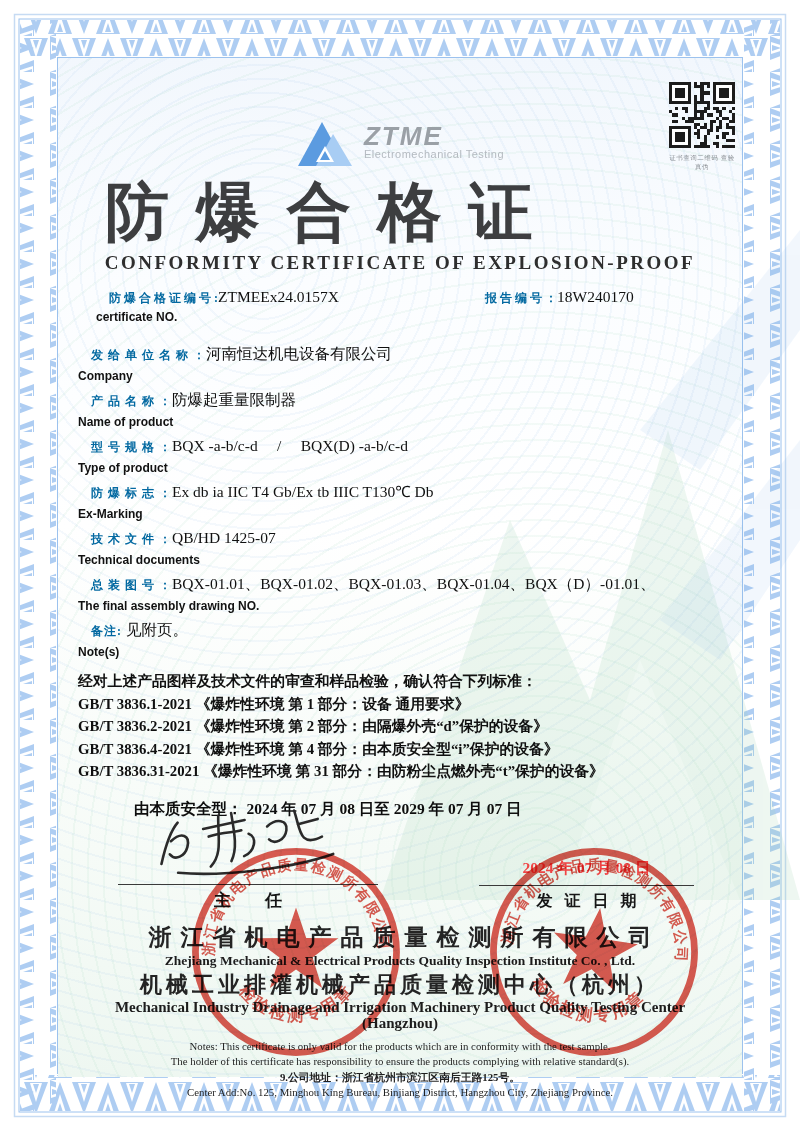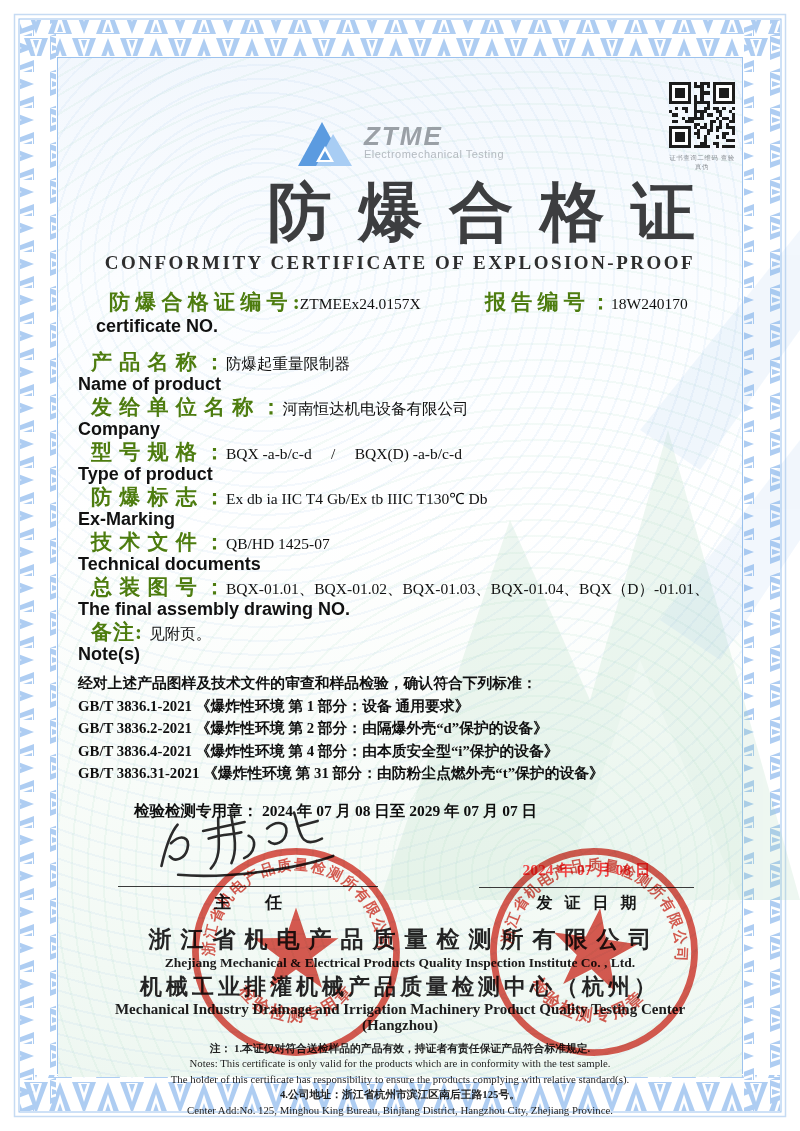--- a/index.html
+++ b/index.html
@@ -12,29 +12,29 @@
       repeating-radial-gradient(circle at 70% 80%, rgba(150,210,180,0.10) 0 2px, transparent 2px 16px),
       linear-gradient(180deg,#f2f7fd 0%,#fbfdff 22%,#ffffff 46%,#f6fbf7 78%,#eef7f1 100%);
   }
   .border-svg,.watermark-svg{position:absolute;left:0;top:0;pointer-events:none;}
   .content{position:absolute;left:78px;top:66px;width:644px;}
   
   .logo-row{margin-top:50px;display:flex;justify-content:center;align-items:center;gap:10px;}
   .brand-text .brand-name{font-family:"Liberation Sans",sans-serif;font-style:italic;font-weight:bold;
     font-size:26px;color:#9aa0a6;letter-spacing:2px;line-height:24px;}
   .brand-text .brand-tagline{font-family:"Liberation Sans",sans-serif;font-size:11px;color:#b4bac0;letter-spacing:.5px;}
-  .cert-title{margin-top:8px;text-align:right;font-size:64px;font-weight:bold;color:#3d3e40;
+  .cert-title{margin-top:8px;text-align:left;font-size:64px;font-weight:bold;color:#3d3e40;
     letter-spacing:.42em;text-indent:.42em;line-height:74px;}
   .cert-subtitle{text-align:center;font-size:19px;font-weight:bold;color:#2e2e2e;letter-spacing:2.5px;margin-top:2px;}
   
   .certno-row{display:flex;margin-top:14px;}
   .certno-left{flex:1 1 auto;padding-left:18px;}
   .certno-right{width:250px;}
-  .cjk-label{font-size:21px;font-weight:bold;color:#4d7c0f;padding-left:13px;}
-  .en-label{font-family:"Liberation Sans",sans-serif;font-size:18px;font-weight:bold;color:#111;line-height:20px;}
+  .cjk-label{font-size:12px;font-weight:bold;color:#0369a1;padding-left:13px;}
+  .en-label{font-family:"Liberation Sans",sans-serif;font-size:12px;font-weight:bold;color:#111;line-height:20px;}
   .val{font-size:15.5px;color:#101010;}
   
   .fields{margin-top:16px;}
   .field{margin-bottom:3px;}
   .field .line1{font-size:15.5px;line-height:21px;}
   .field .line1 .cjk-label{letter-spacing:1px;}
   .field .line2{line-height:19px;display:flex;gap:46px;align-items:baseline;}
   .standards{margin-top:8px;font-size:14.8px;line-height:22.5px;color:#101010;font-weight:bold;font-family:Liberation Serif, serif;}
   .standards .std-item{font-weight:bold;}
   .validity{margin-top:16px;padding-left:56px;font-size:15.5px;font-weight:bold;color:#0e0e0e;}
@@ -269,29 +269,29 @@
         <div><span class="cjk-label">防 爆 合 格 证 编 号 :</span><span class="val">ZTMEEx24.0157X</span></div>
         <div class="en-label">certificate NO.</div>
       </div>
       <div class="certno-right">
         <div><span class="cjk-label">报 告 编 号 ：</span><span class="val">18W240170</span></div>
       </div>
     </div>
 
     <div class="fields">
       <div class="field">
+        <div class="line1"><span class="cjk-label">发 给 单 位 名 称 ：</span><span class="val">河南恒达机电设备有限公司</span></div>
+        <div class="line2">
+            <span class="en-label">Company</span>
+          </div>
+      </div>
+      <div class="field">
         <div class="line1"><span class="cjk-label">产 品 名 称 ：</span><span class="val">防爆起重量限制器</span></div>
         <div class="line2">
             <span class="en-label">Name of product</span>
-          </div>
-      </div>
-      <div class="field">
-        <div class="line1"><span class="cjk-label">发 给 单 位 名 称 ：</span><span class="val">河南恒达机电设备有限公司</span></div>
-        <div class="line2">
-            <span class="en-label">Company</span>
           </div>
       </div>
       <div class="field">
         <div class="line1"><span class="cjk-label">型 号 规 格 ：</span><span class="val">BQX -a-b/c-d　 /　 BQX(D) -a-b/c-d</span></div>
         <div class="line2">
             <span class="en-label">Type of product</span>
           </div>
       </div>
       <div class="field">
         <div class="line1"><span class="cjk-label">防 爆 标 志 ：</span><span class="val">Ex db ia IIC T4 Gb/Ex tb IIIC T130℃ Db</span></div>
@@ -321,21 +321,21 @@
 
     <div class="standards">
       <div>经对上述产品图样及技术文件的审查和样品检验，确认符合下列标准：</div>
       <div class="std-item">GB/T 3836.1-2021 《爆炸性环境 第 1 部分：设备 通用要求》</div>
       <div class="std-item">GB/T 3836.2-2021 《爆炸性环境 第 2 部分：由隔爆外壳“d”保护的设备》</div>
       <div class="std-item">GB/T 3836.4-2021 《爆炸性环境 第 4 部分：由本质安全型“i”保护的设备》</div>
       <div class="std-item">GB/T 3836.31-2021 《爆炸性环境 第 31 部分：由防粉尘点燃外壳“t”保护的设备》</div>
     </div>
 
     <div class="validity">
-      <span>检验检测专用章：</span><span> 2024 年 07 月 08 日至  2029 年 07 月 07 日</span>
+      <span>由本质安全型：</span><span> 2024 年 07 月 08 日至  2029 年 07 月 07 日</span>
     </div>
 
     <div class="sign-row">
       <div class="sign-left">
         <div class="sign-line">
           <svg class="signature-svg" width="200" height="84" viewBox="0 0 200 84" aria-label="何朝洋">
             <g fill="none" stroke="#2a2a2a" stroke-width="2.6" stroke-linecap="round" transform="rotate(-4 100 40)">
               <path d="M14,58 C20,38 27,24 33,18"></path>
               <path d="M25,36 C36,27 45,31 41,43 C38,52 28,56 23,49"></path>
               <path d="M58,26 L100,20"></path>
@@ -360,24 +360,23 @@
     </div>
 
     <div class="issuer">
       <div class="issuer-cn1">浙江省机电产品质量检测所有限公司</div>
       <div class="issuer-en1">Zhejiang Mechanical &amp; Electrical Products Quality Inspection Institute Co. , Ltd.</div>
       <div class="issuer-cn2">机械工业排灌机械产品质量检测中心（杭州）</div>
       <div class="issuer-en2">Mechanical Industry Drainage and Irrigation Machinery Product Quality Testing Center (Hangzhou)</div>
     </div>
 
     <div class="footnotes">
-      <div class="fn b">注：  1.本证仅对符合送检样品的产品有效，持证者有责任保证产品符合标准规定.</div>
       <div class="fn">Notes: This certificate is only valid for the products which are in conformity with the test sample.</div>
       <div class="fn">The holder of this certificate has responsibility to ensure the products complying with relative standard(s).</div>
-      <div class="fn b">4.公司地址：浙江省杭州市滨江区南后王路125号。</div>
+      <div class="fn b">9.公司地址：浙江省杭州市滨江区南后王路125号。</div>
       <div class="fn">Center Add:No. 125, Minghou King Bureau, Binjiang District, Hangzhou City, Zhejiang Province.</div>
     </div>
   </div>
 
   <svg class="stamp left" viewBox="-120 -120 240 240">
     <circle r="104" fill="none" stroke="#d7372b" stroke-width="7"></circle>
     <polygon points="0,-46 10.6,-14.6 43.8,-14.2 17.1,5.6 27,37.2 0,18 -27,37.2 -17.1,5.6 -43.8,-14.2 -10.6,-14.6" fill="#d7372b"></polygon>
     <defs>
       <path id="arcTopL" d="M -80 30 A 85.4 85.4 0 1 1 80 30" fill="none"></path>
       <path id="arcBotL" d="M -64 32 A 72 72 0 0 0 64 32" fill="none"></path>

